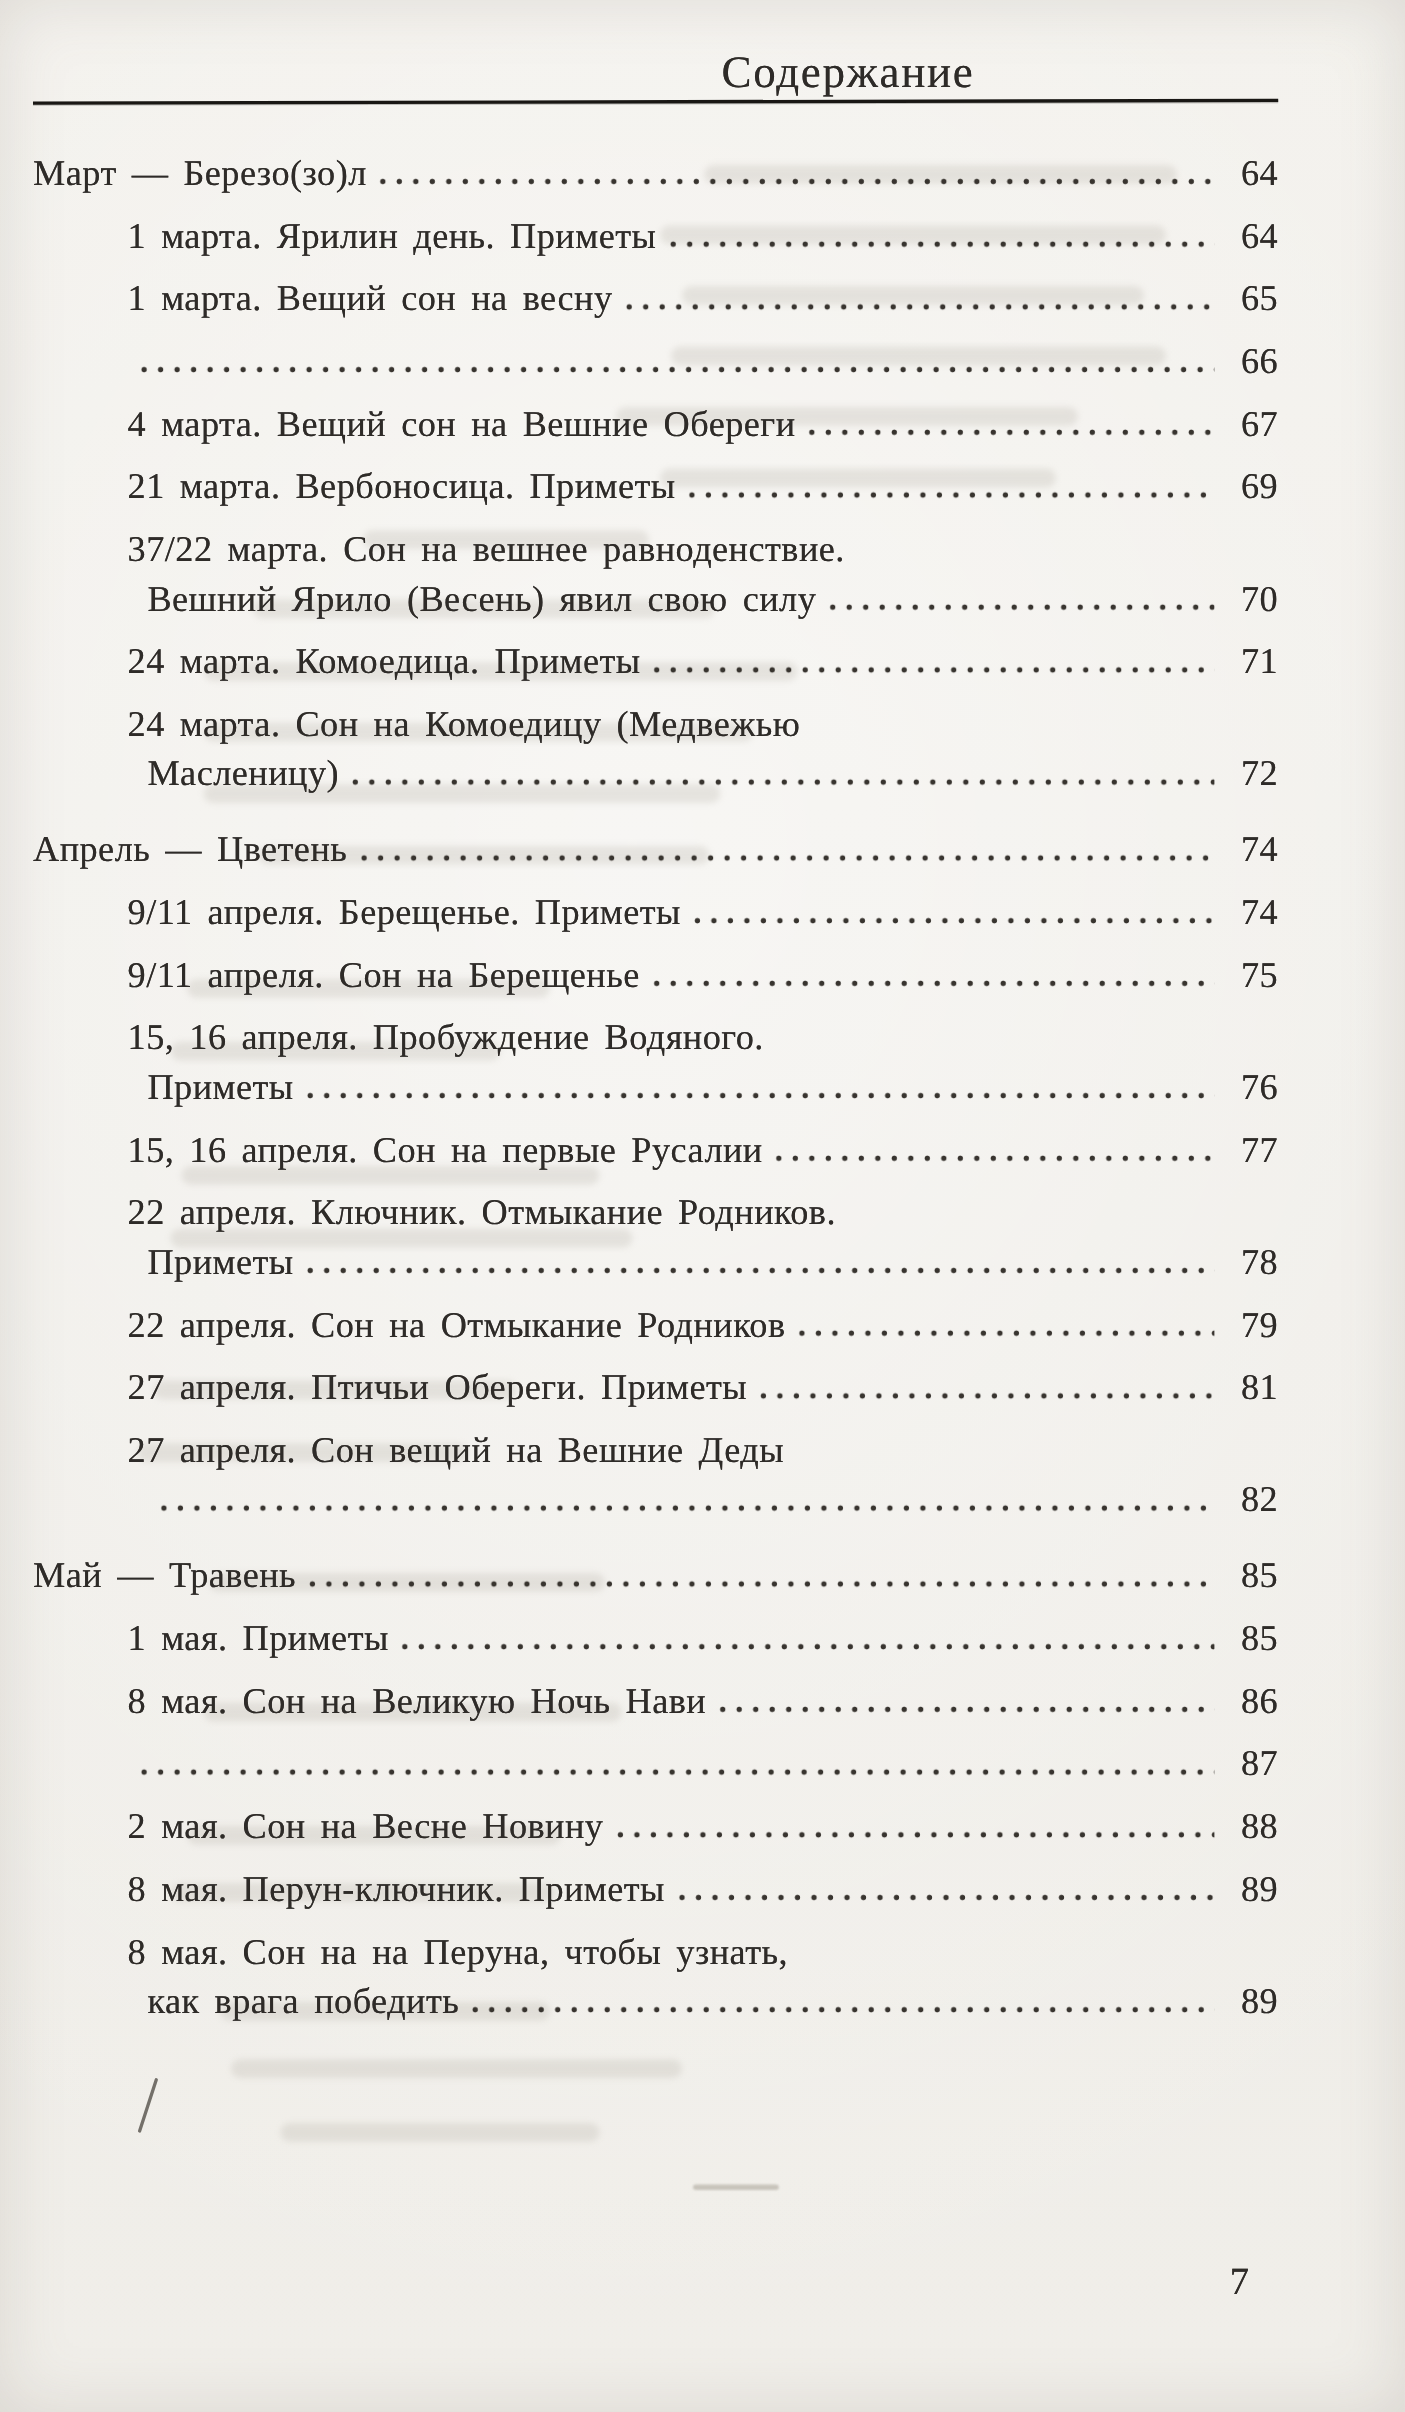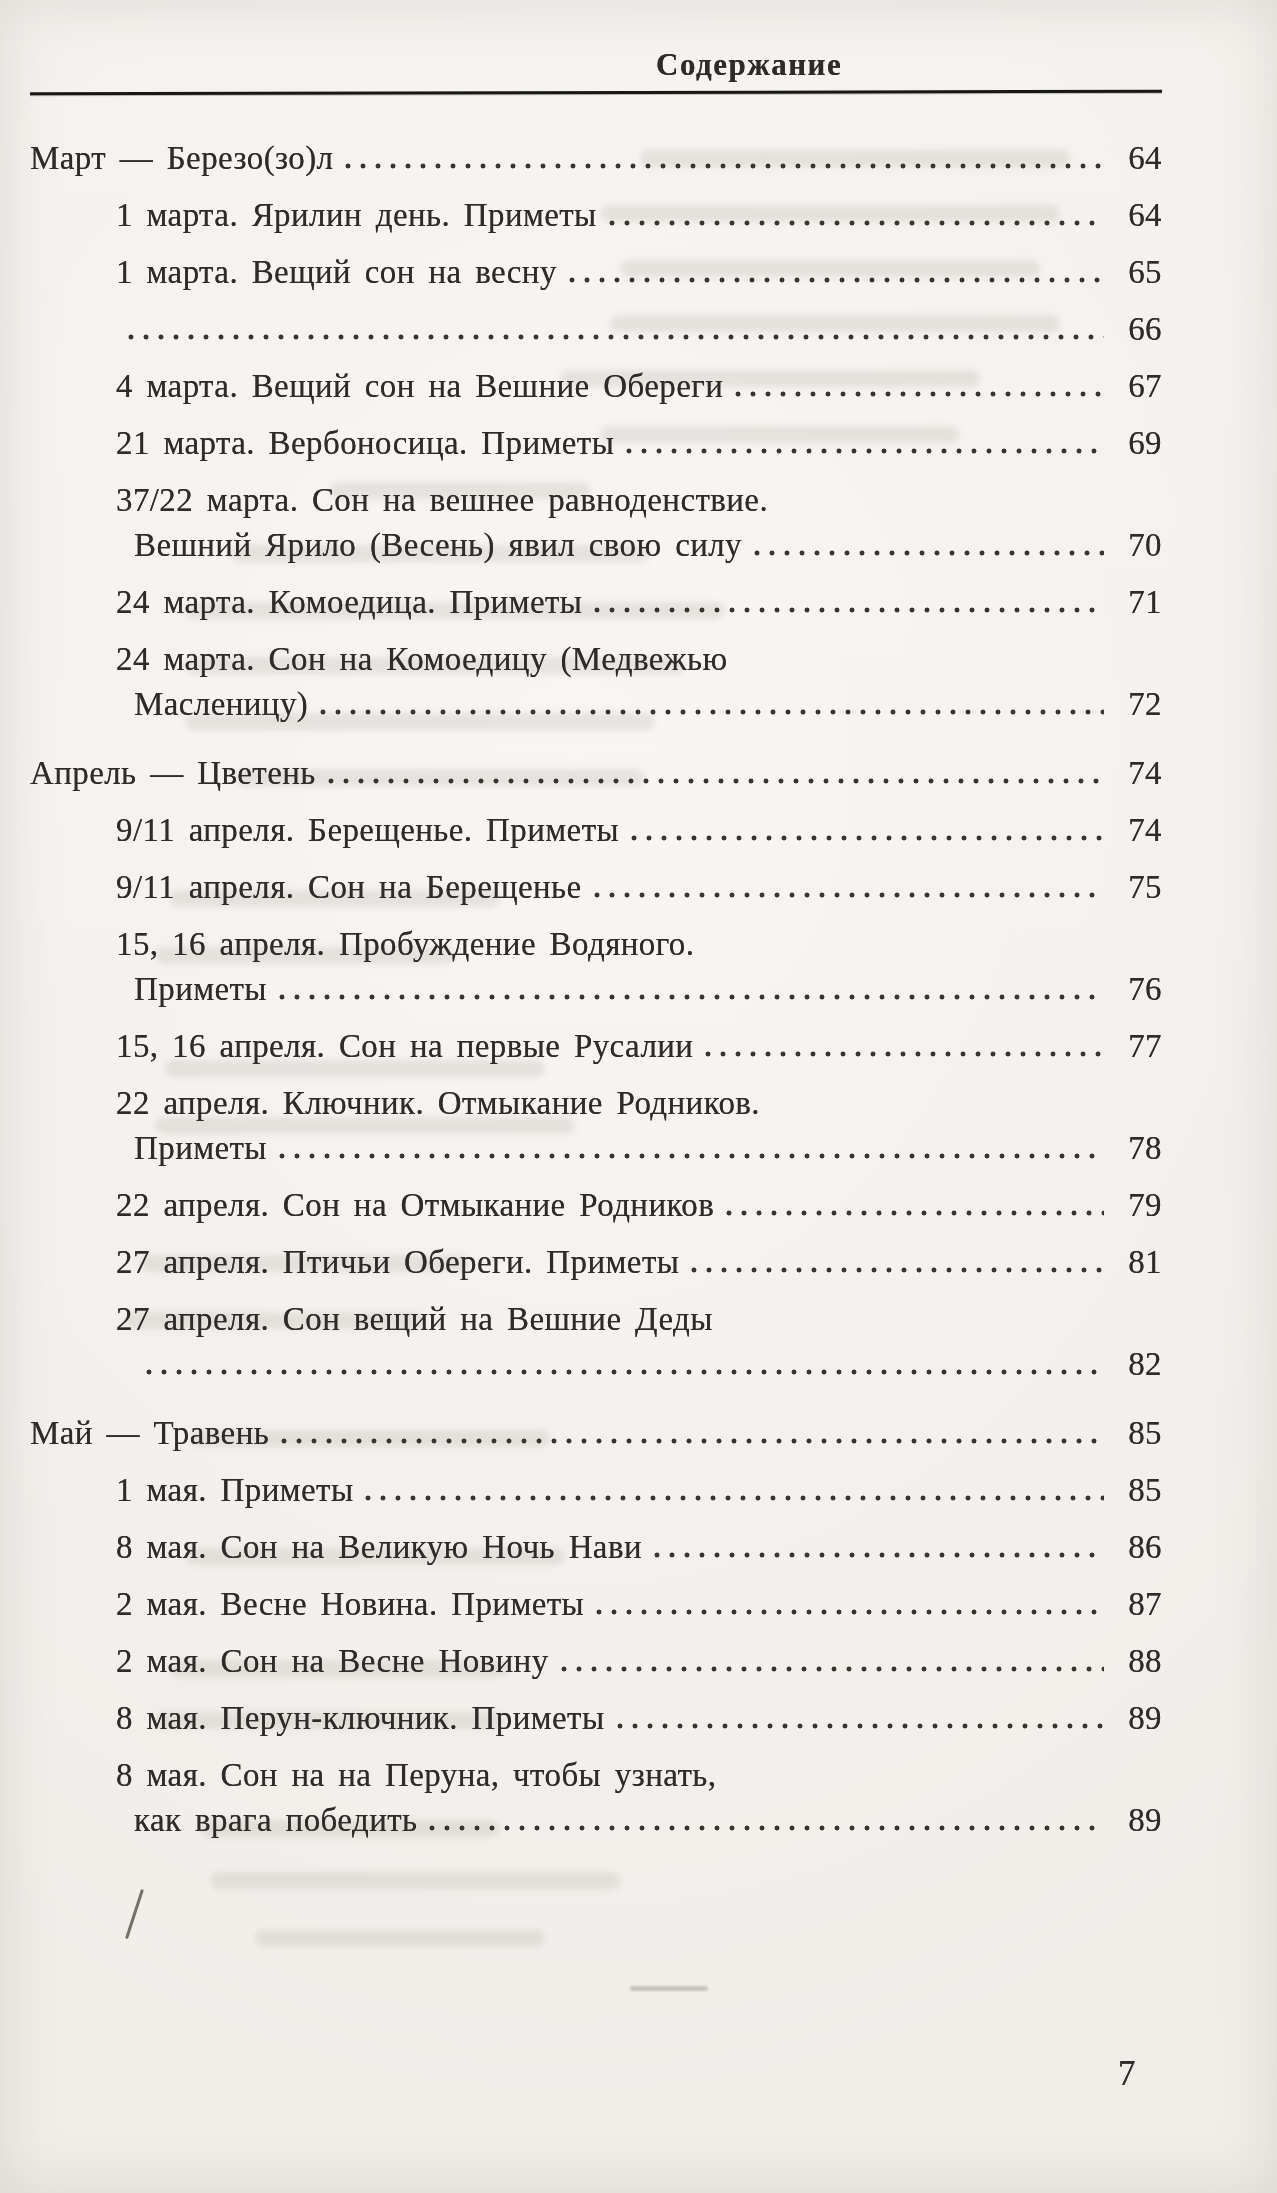--- a/index.html
+++ b/index.html
@@ -31,22 +31,22 @@
     opacity: 0.26;
     filter: blur(3px);
     display: block;
   }
 
   .content { position: relative; z-index: 1; }
 
   header .header-word {
     margin-left: 626px;
     width: max-content;
-    font-size: 31px;
-    font-weight: 700;
+    font-size: 41px;
+    font-weight: 400;
     letter-spacing: 1.5px;
     line-height: 38px;
     text-shadow: 0 0 0.6px rgba(46,43,40,0.85);
   }
   header .header-rule {
     margin-top: 7px;
     height: 3px;
     background: #191714;
     transform: rotate(-0.12deg);
     box-shadow: 0 1px 0 rgba(25,23,20,0.25);
@@ -329,21 +329,20 @@
         <div class="entry">
           <div class="row">
             <span class="t">8 мая. Сон на Великую Ночь Нави</span>
             <span class="leader"></span>
             <span class="pg">86</span>
           </div>
         </div>
 
         <div class="entry">
           <div class="row">
-            <span class="t">2 мая. Весне Новина. Приметы</span>
             <span class="leader"></span>
             <span class="pg">87</span>
           </div>
         </div>
 
         <div class="entry">
           <div class="row">
             <span class="t">2 мая. Сон на Весне Новину</span>
             <span class="leader"></span>
             <span class="pg">88</span>

